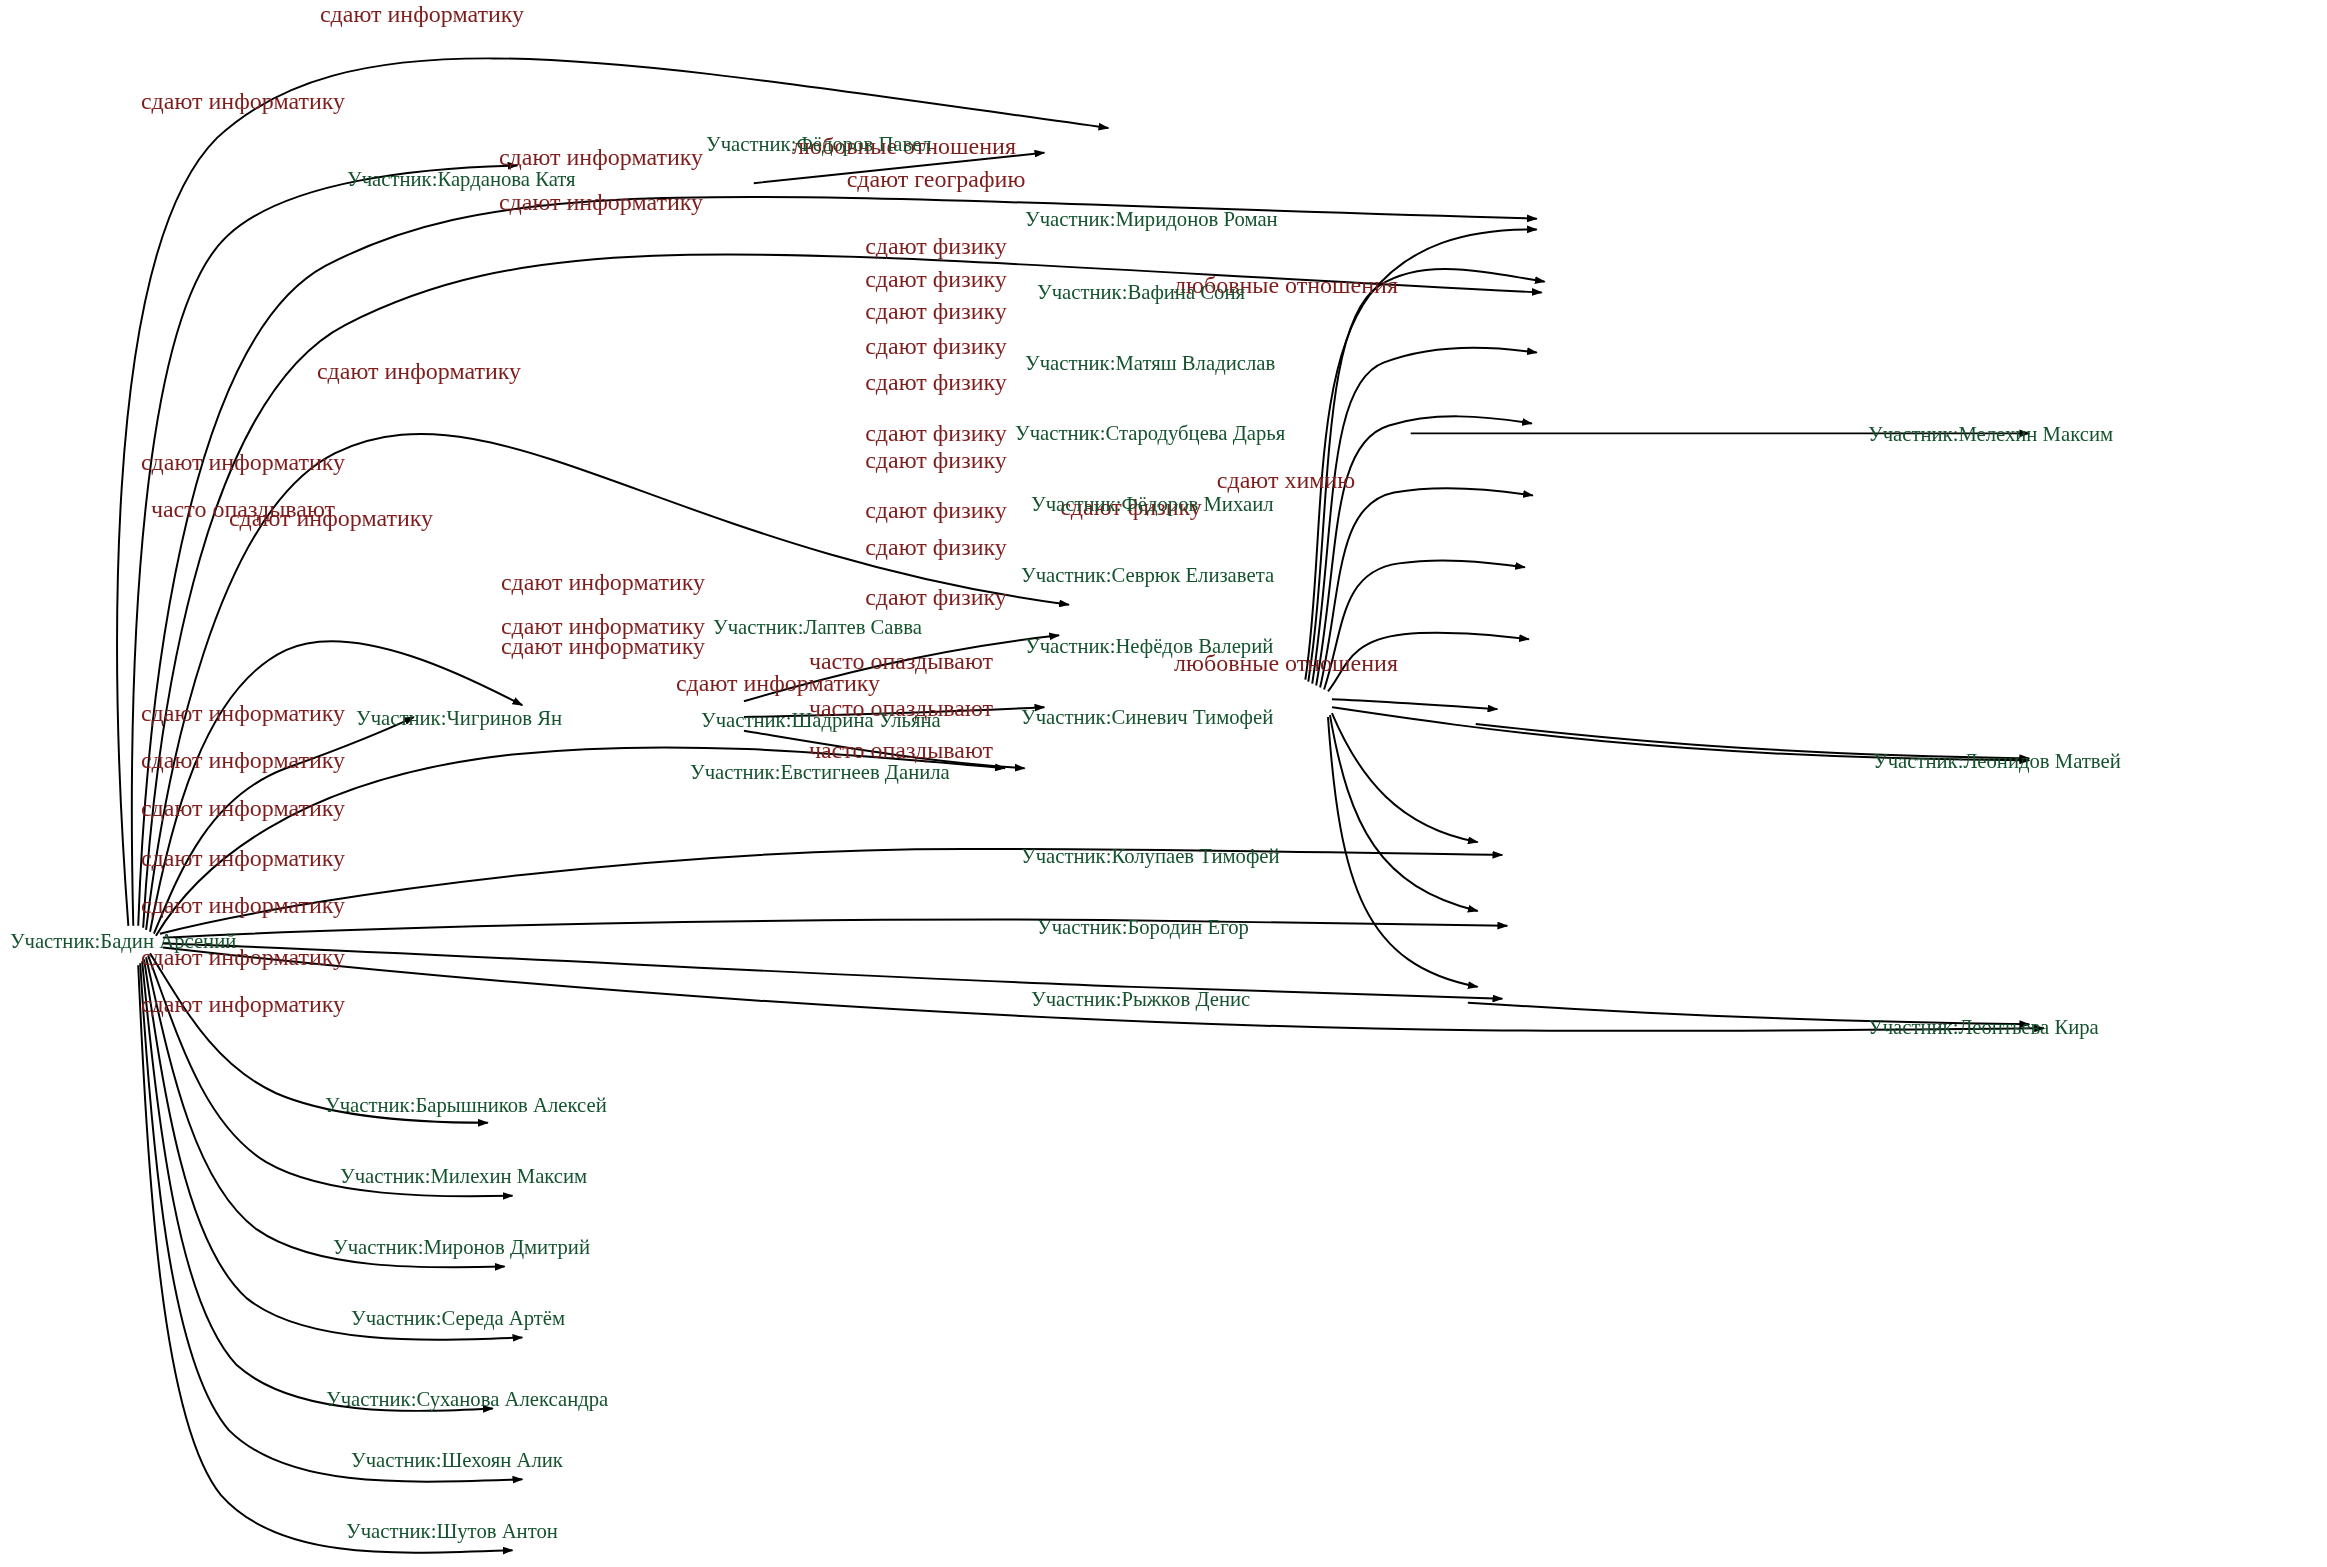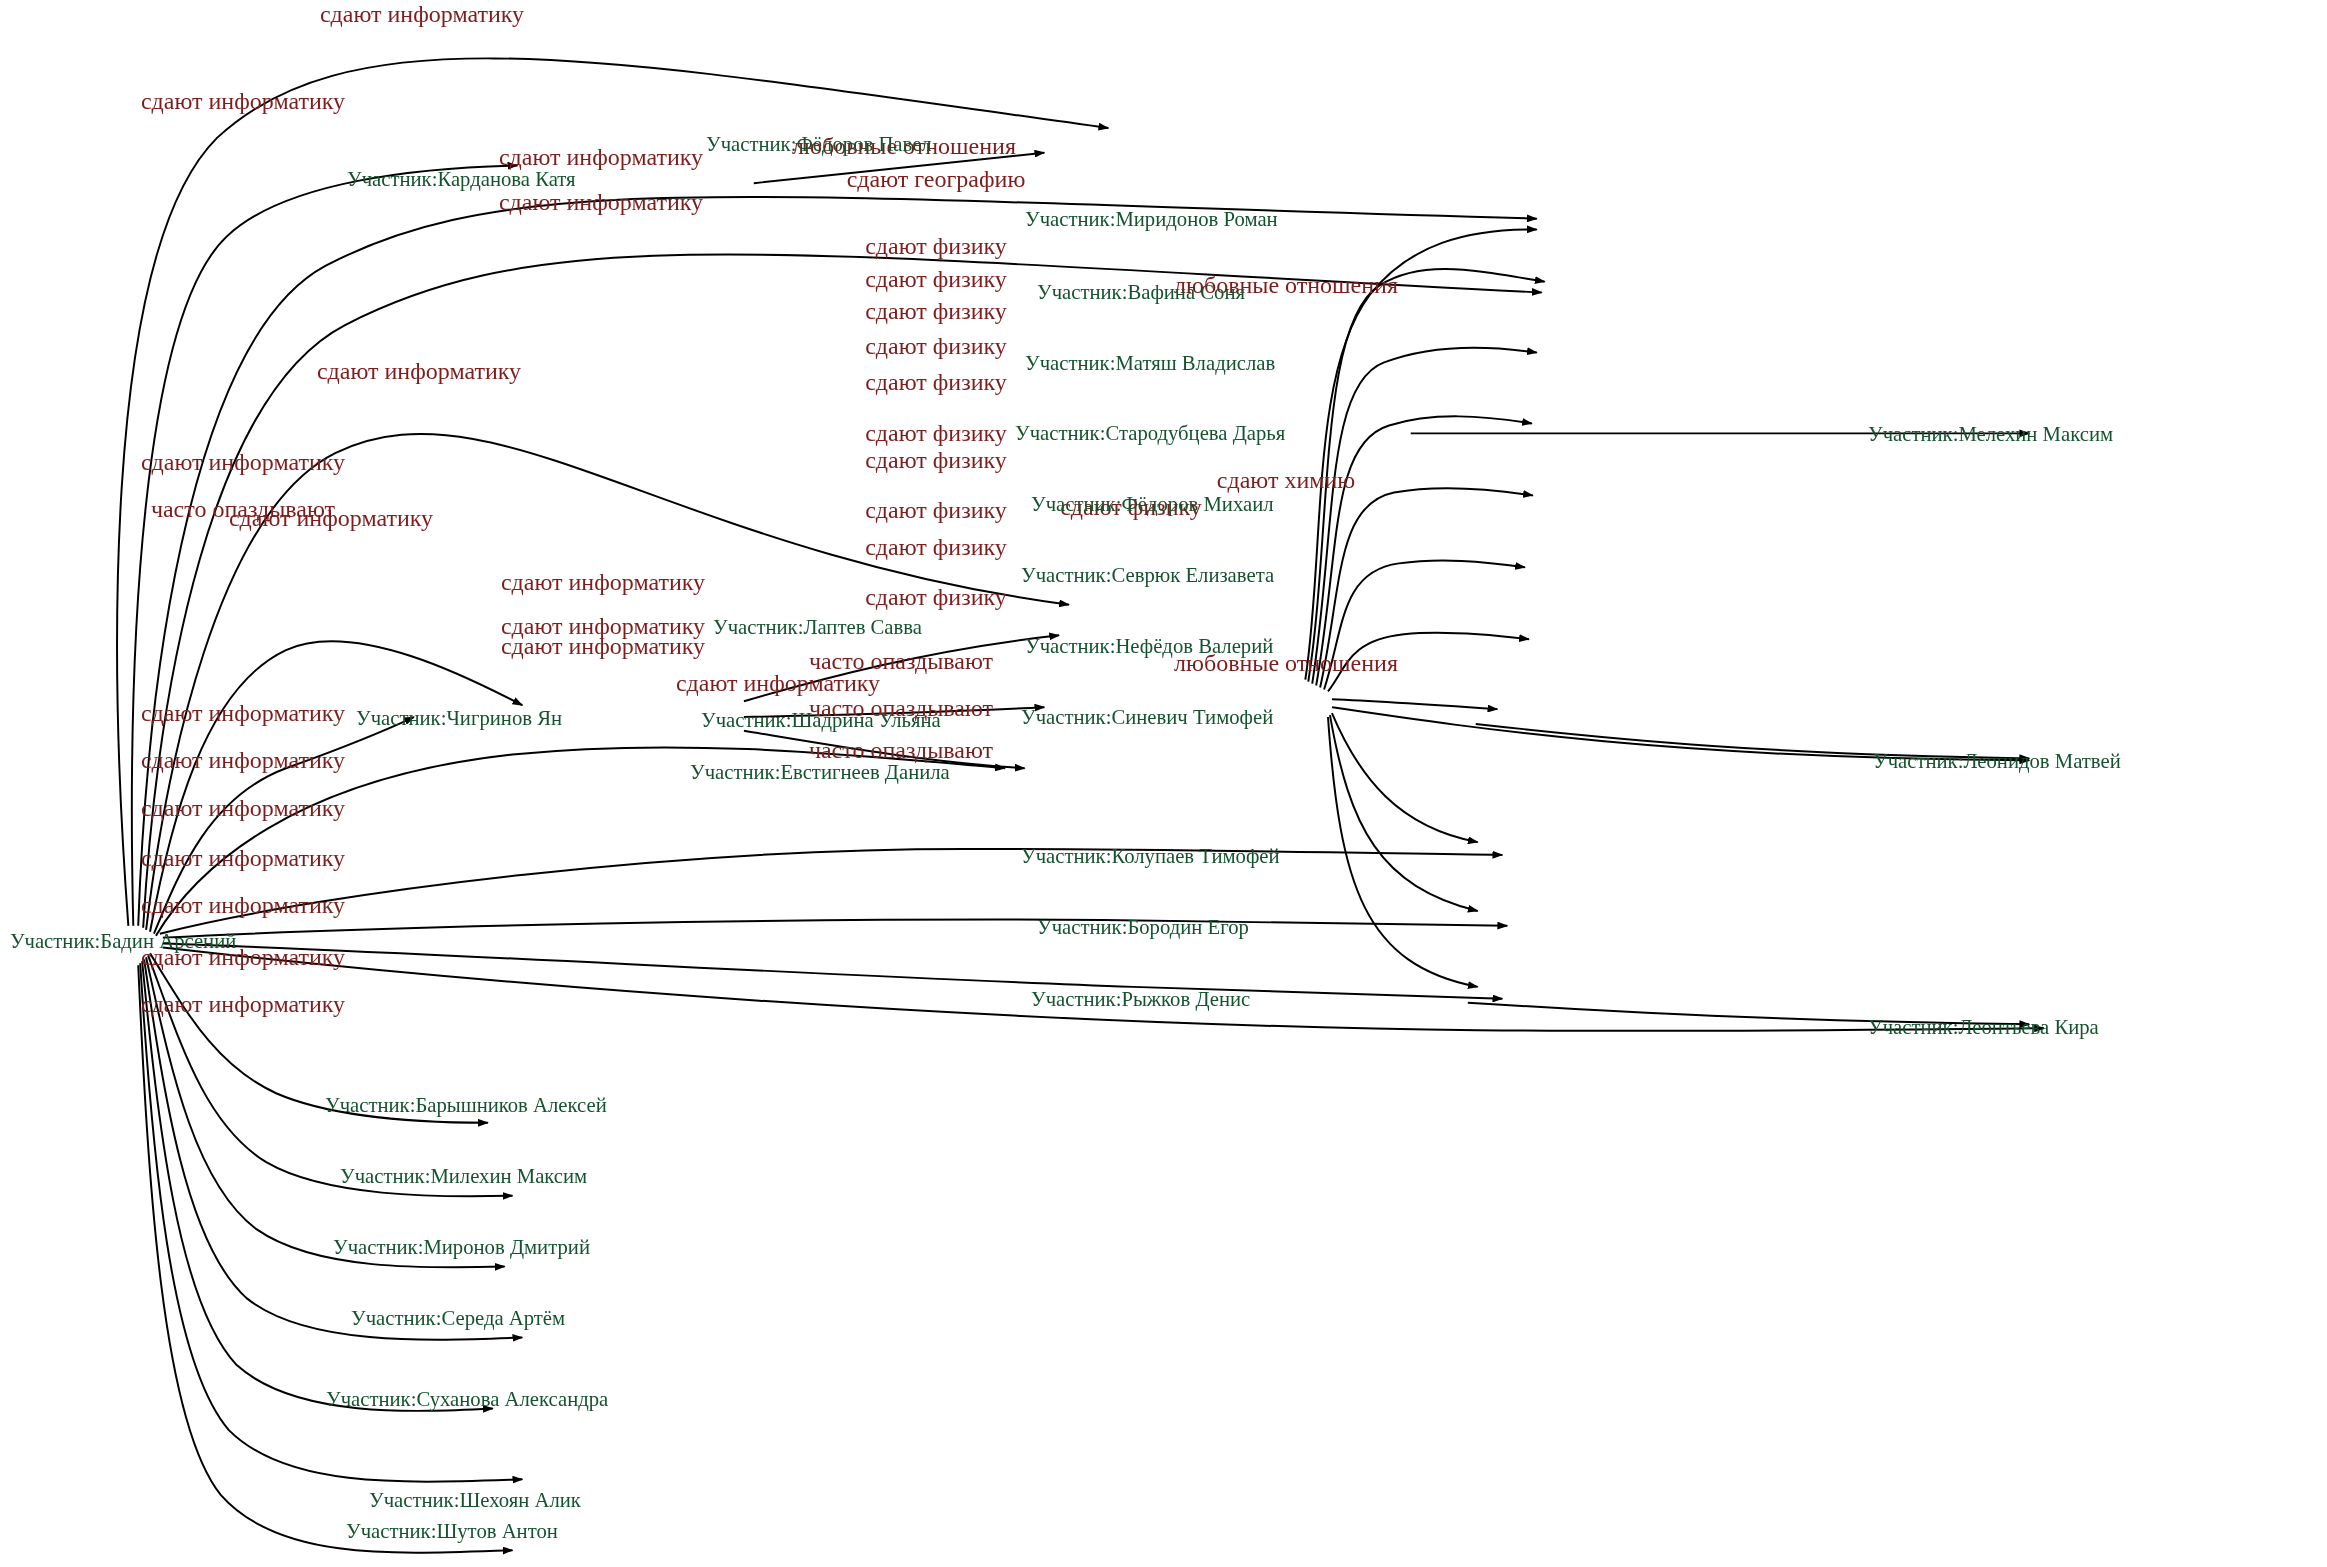--- a/index.html
+++ b/index.html
@@ -142,17 +142,17 @@
       <div class="node-label" style="left: 1037px; top: 927px;">Участник:Бородин Егор</div>
       <div class="node-label" style="left: 1031px; top: 999px;">Участник:Рыжков Денис</div>
       <div class="node-label" style="left: 1868px; top: 434px;">Участник:Мелехин Максим</div>
       <div class="node-label" style="left: 1873px; top: 761px;">Участник:Леонидов Матвей</div>
       <div class="node-label" style="left: 1868px; top: 1027px;">Участник:Леонтьева Кира</div>
       <div class="node-label" style="left: 325px; top: 1105px;">Участник:Барышников Алексей</div>
       <div class="node-label" style="left: 340px; top: 1176px;">Участник:Милехин Максим</div>
       <div class="node-label" style="left: 333px; top: 1247px;">Участник:Миронов Дмитрий</div>
       <div class="node-label" style="left: 351px; top: 1318px;">Участник:Середа Артём</div>
       <div class="node-label" style="left: 326px; top: 1389px; margin-top: 10px;">Участник:Суханова Александра</div>
-      <div class="node-label" style="left: 369px; top: 1460px; margin-top: 40px;">Участник:Шехоян Алик</div>
+      <div class="node-label" style="left: 351px; top: 1460px;">Участник:Шехоян Алик</div>
       <div class="node-label" style="left: 346px; top: 1531px;">Участник:Шутов Антон</div>
     </div>
 </div>
 
 
 </body></html>

